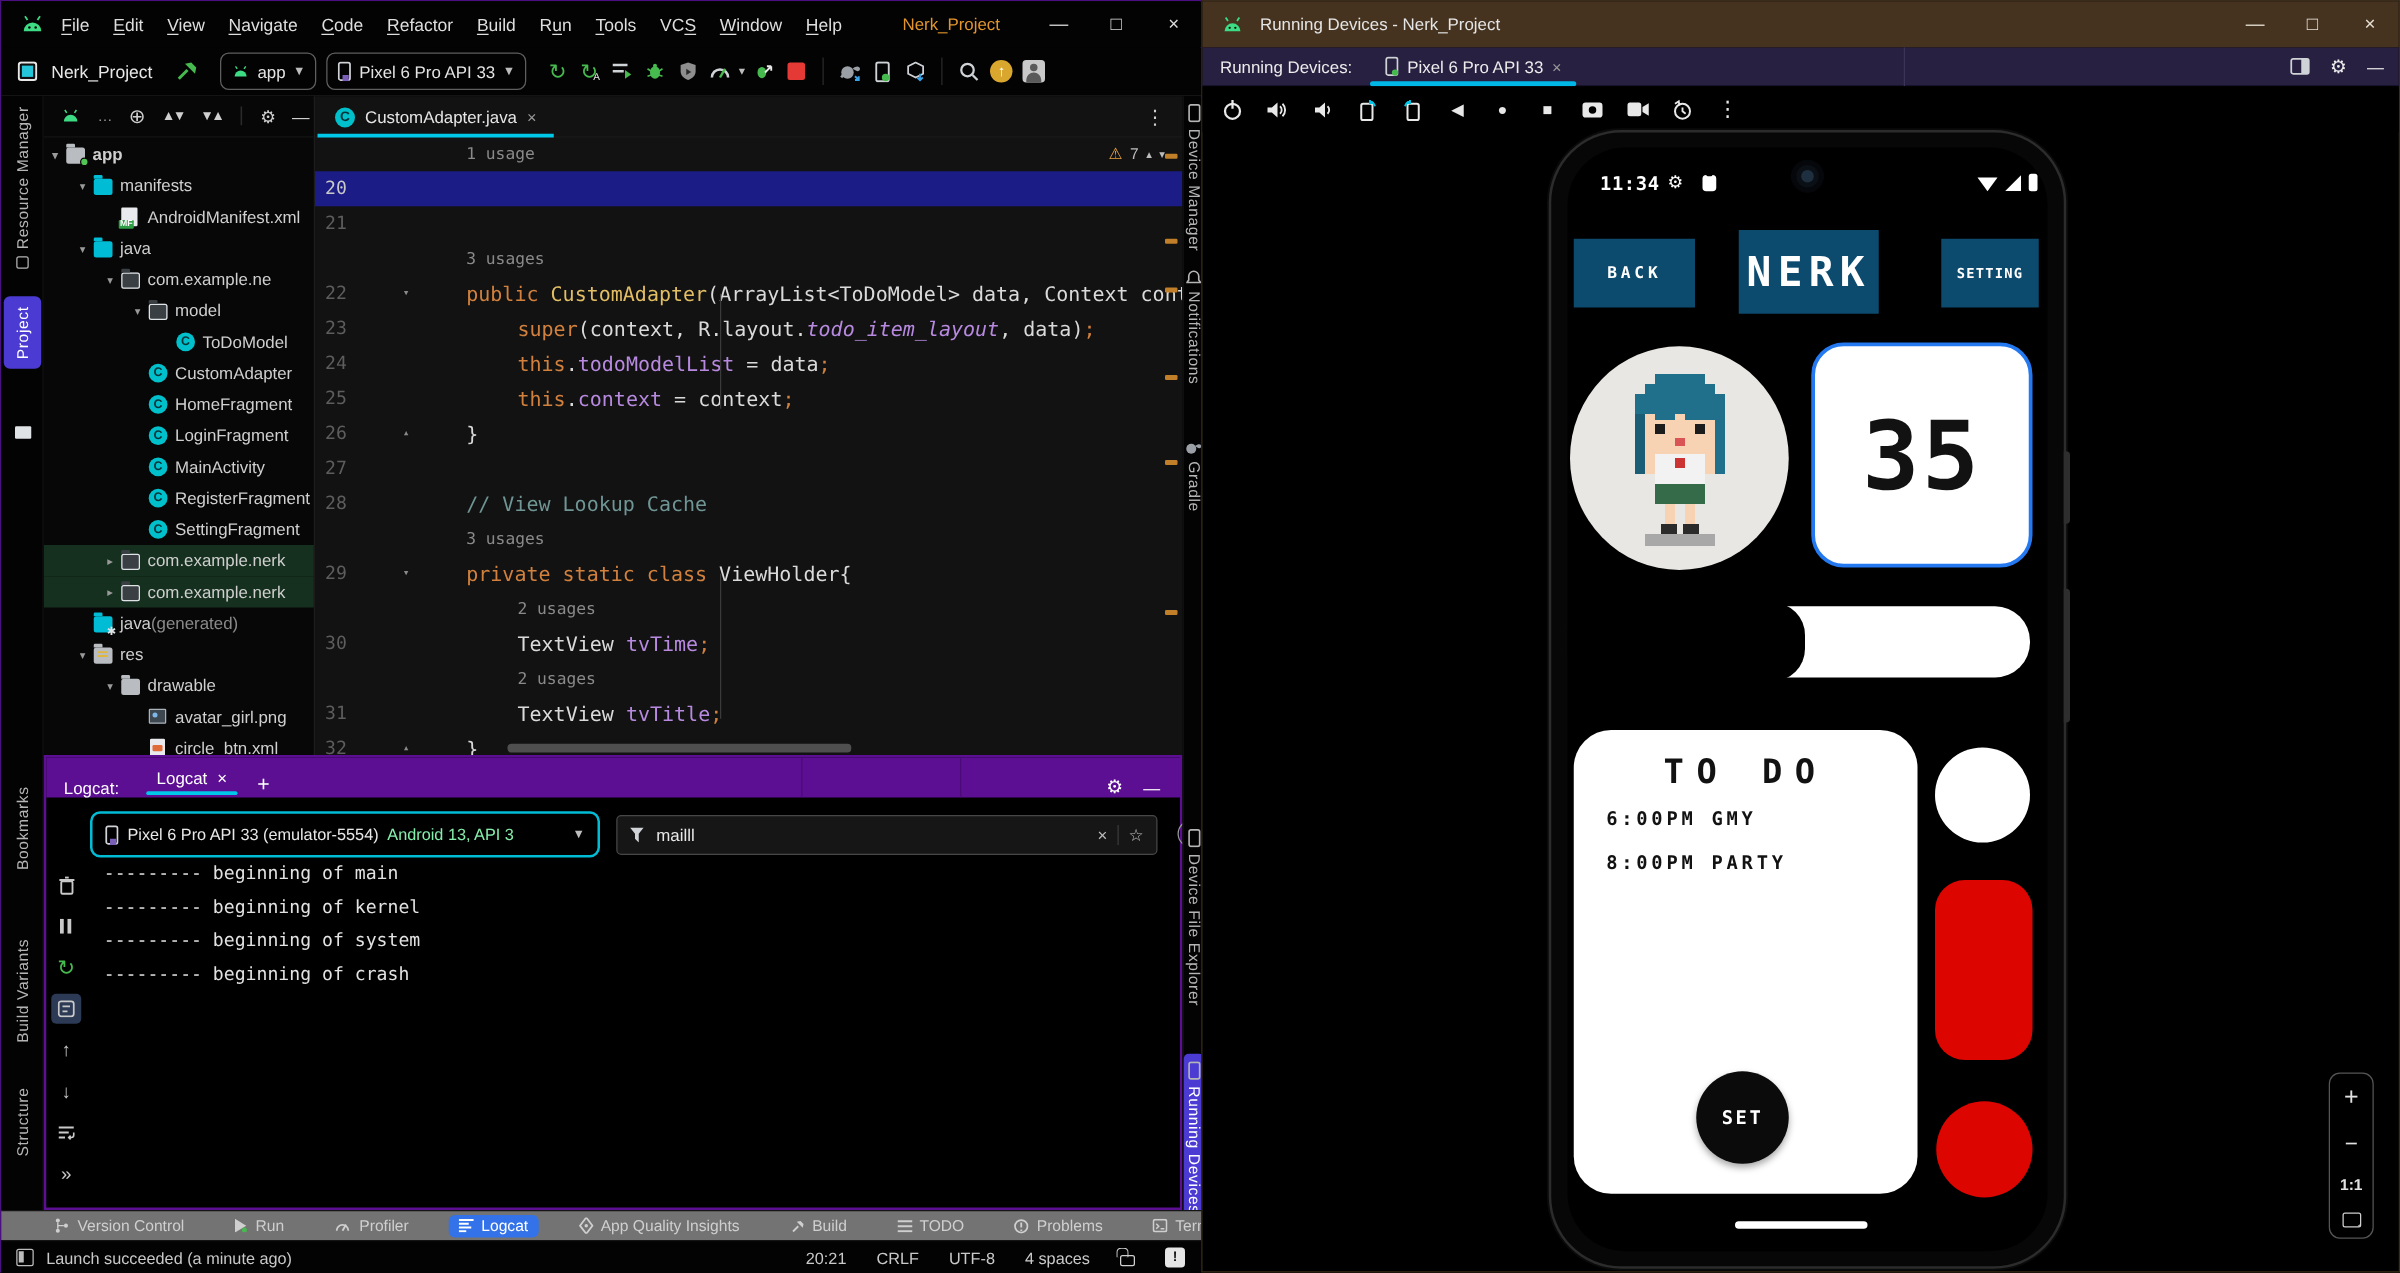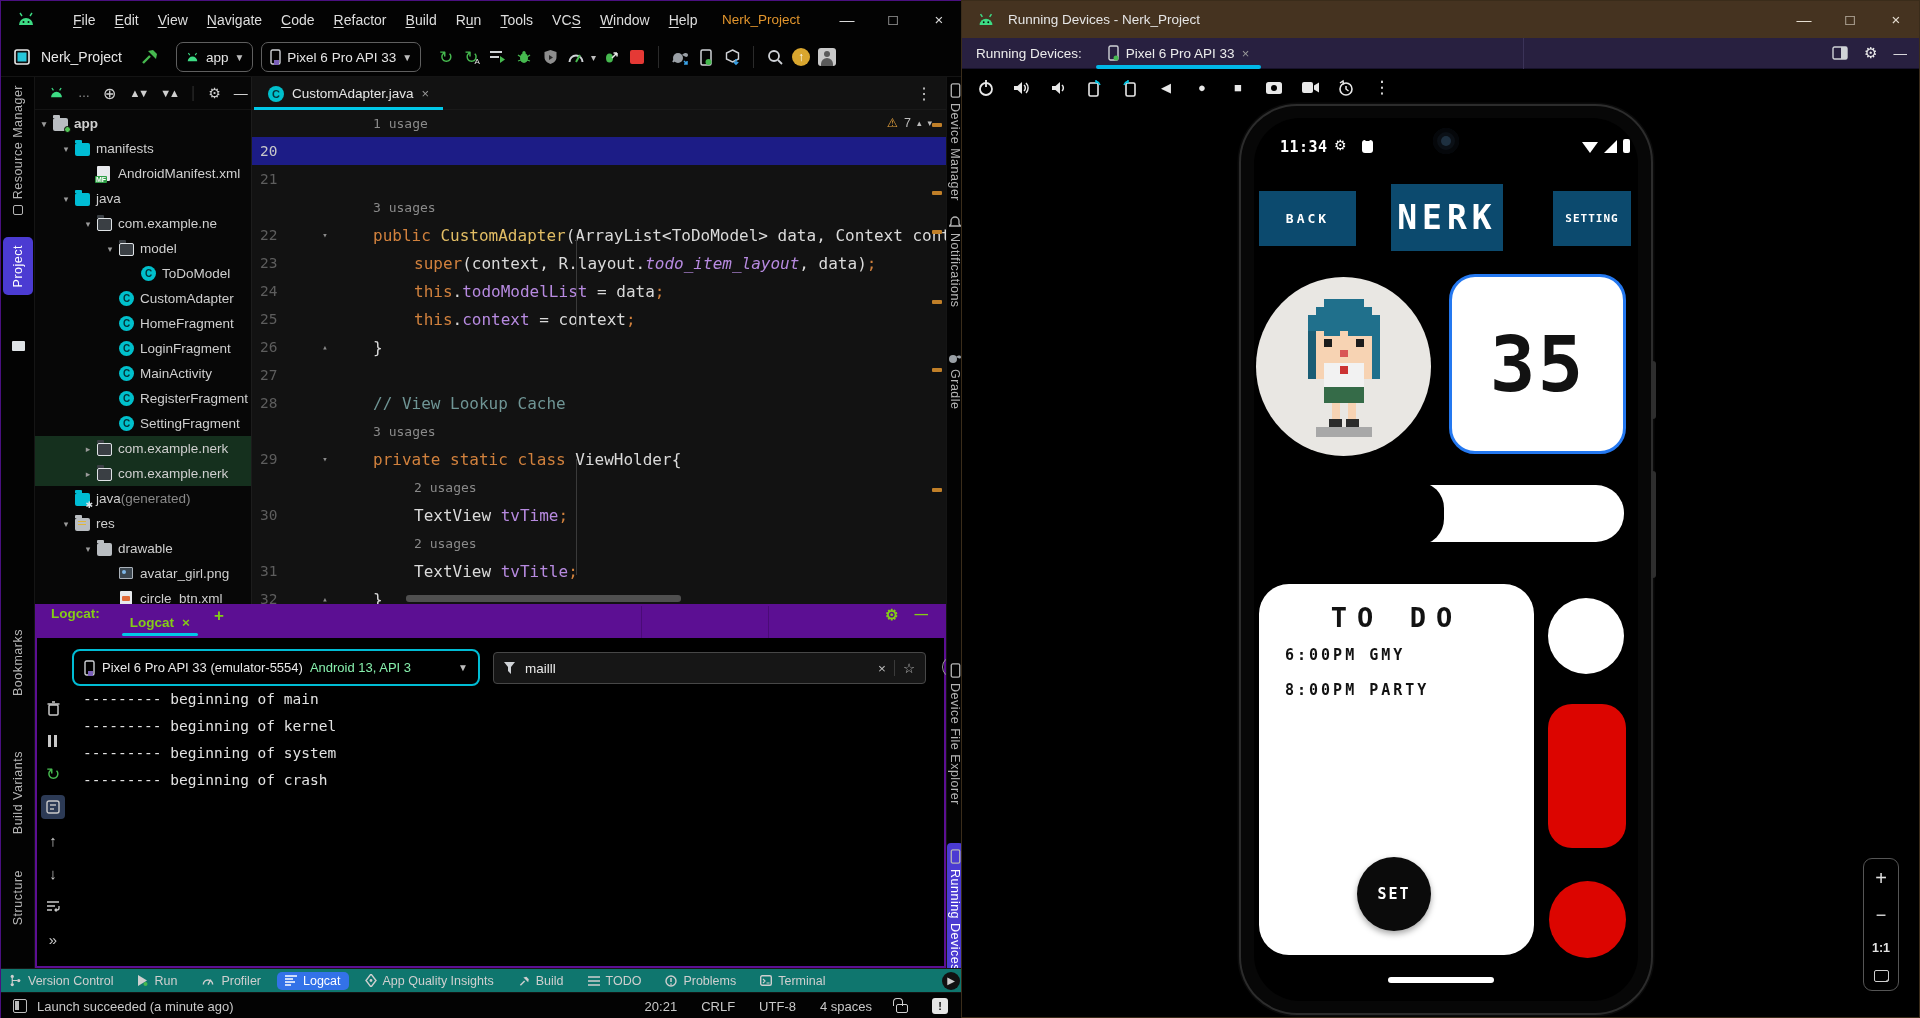--- a/index.html
+++ b/index.html
@@ -3,21 +3,21 @@
 <meta charset="utf-8">
 <style>
   * { margin:0; padding:0; box-sizing:border-box; }
   html,body { width:1920px; height:1018px; background:#000; overflow:hidden;
     font-family:"Liberation Sans", sans-serif; -webkit-font-smoothing:antialiased; }
   .abs { position:absolute; }
   
   #left-window { position:absolute; left:0; top:0; width:961px; height:1018px; background:#050505; border:1px solid #4a1080; }
   
   #menubar { position:absolute; left:0; top:0; width:961px; height:37px; background:#030303; display:flex; align-items:center; }
-  #menu-items { display:flex; gap:19px; margin-left:72px; }
+  #menu-items { display:flex; gap:19px; margin-left:48px; }
   .menu-item { color:#dedede; font-size:14px; cursor:default; }
   .menu-item u { text-decoration:underline; text-underline-offset:2px; }
   #menu-project-label { margin-left:auto; margin-right:24px; color:#e2952d; font-size:13.5px; }
   .win-controls { display:flex; }
   .win-btn { width:46px; height:36px; color:#d9d9d9; font-size:15px; display:flex; align-items:center; justify-content:center; }
   
   #main-toolbar { position:absolute; left:0; top:37px; width:961px; height:39px; background:#030303; display:flex; align-items:center; border-bottom:1px solid #141414; }
   .tb-ico { width:26px; height:26px; display:flex; align-items:center; justify-content:center; border-radius:4px; flex:none; }
   .combo { height:30px; border:1px solid #5f5f5f; border-radius:7px; display:flex; align-items:center; padding:0 8px; gap:6px; color:#e4e4e4; font-size:13.5px; flex:none; }
   .caret { color:#bdbdbd; font-size:10px; }
@@ -72,37 +72,37 @@
   .ccontent { flex:1; overflow:hidden; }
   .seg-p { color:#dadada; } .seg-k { color:#d1813d; } .seg-c { color:#e2bd64; }
   .seg-f { color:#b78ae0; } .seg-r { color:#b78ae0; font-style:italic; } .seg-s { color:#d1813d; }
   .seg-m { color:#6f9595; }
   .usage-row { font-family:"DejaVu Sans Mono", monospace; font-size:13px; color:#8a8a8a; height:28px; display:flex; align-items:center; }
   .fold-line { position:absolute; width:1px; background:#3a3a3a; left:324px; }
   #hscroll-thumb { position:absolute; left:154px; top:518px; width:275px; height:7px; background:#4f4f4f; border-radius:3px; }
   .mark { position:absolute; right:4px; width:10px; height:4px; background:#c07f28; border-radius:1px; }
   
   #logcat { position:absolute; left:34px; top:603px; width:911px; height:364px; background:#000; border:2px solid #5c0f93; }
-  #logcat-header { height:32px; background:#5c0f93; display:flex; align-items:flex-start; color:#84cc16; font-size:13.5px; position:relative;font-weight:bold; }
+  #logcat-header { height:32px; background:#5c0f93; display:flex; align-items:flex-end; color:#ffffff; font-size:13.5px; position:relative; }
   #logcat-tab { position:relative; margin-left:20px; padding:0 10px; height:32px; display:flex; align-items:center; gap:8px; }
   #logcat-tab:after { content:""; position:absolute; left:2px; right:2px; bottom:2px; height:3px; background:#00c8e8; border-radius:2px; }
   .lh-sep { position:absolute; top:0; width:1px; height:32px; background:#4a0b77; }
   #logcat-toolbar { position:absolute; left:0; top:40px; width:911px; height:42px; display:flex; align-items:center;margin-left:29px; }
   #device-combo { position:absolute; left:6px; top:3px; width:408px; height:37px; border:2px solid #00bcd4; border-radius:8px; display:flex; align-items:center; gap:7px; padding:0 10px; color:#e8e8e8; font-size:13px; white-space:nowrap; overflow:hidden; }
   .dim { color:#86efac; }
   #filter-box { position:absolute; left:427px; top:6px; width:433px; height:32px; border:1px solid #474747; border-radius:4px; background:#161616; display:flex; align-items:center; gap:8px; padding:0 10px; color:#e8e8e8; font-size:13.5px; }
   #filter-clear { margin-left:auto; color:#bdbdbd; }
   #filter-star { color:#bdbdbd; border-left:1px solid #3a3a3a; padding-left:8px; }
   #help-btn { position:absolute; left:876px; top:10px; width:22px; height:22px; border:1.5px solid #9a9a9a; border-radius:50%; color:#cfcfcf; font-size:13px; display:flex; align-items:center; justify-content:center; }
   #logcat-gutter { position:absolute; left:0; top:90px; width:32px; bottom:0; display:flex; flex-direction:column; align-items:center; }
   .lg-ico { width:24px; height:24px; margin-bottom:9px; display:flex; align-items:center; justify-content:center; color:#c9c9c9; font-size:15px; }
   .lg-sel { background:#2c3a55; border-radius:4px; }
   #log-lines { position:absolute; left:46px; top:80px; font-family:"DejaVu Sans Mono", monospace; font-size:14.5px; color:#e2e2e2; line-height:27px; white-space:pre; }
   
-  #bottom-toolbar { position:absolute; left:0; top:967px; width:961px; height:24px; background:#0f766e; border-top:1px solid #161616; display:flex; align-items:center; gap:8px; }
+  #bottom-toolbar { position:absolute; left:0; top:967px; width:961px; height:24px; background:#737373; border-top:1px solid #161616; display:flex; align-items:center; padding-left:34px; gap:24px; }
   .bb-btn { display:flex; align-items:center; gap:6px; color:#cfcfcf; font-size:12.5px; padding:2px 8px; border-radius:5px; white-space:nowrap; }
   .bb-btn.active { background:#3372e8; color:#fff; }
   #bb-more { margin-left:auto; margin-right:2px; width:18px; height:18px; border-radius:50%; background:#111; color:#cfcfcf; font-size:10px; display:flex; align-items:center; justify-content:center; }
   #statusbar { position:absolute; left:0; top:991px; width:961px; height:27px; background:#030303; border-top:1px solid #141414; display:flex; align-items:center; color:#c9c9c9; font-size:13px; }
   #status-right { margin-left:auto; display:flex; gap:24px; margin-right:14px; align-items:center; }
   .sicon-window { width:14px; height:14px; border:1.5px solid #bdbdbd; border-radius:2px; margin:0 10px 0 12px; position:relative; }
   .sicon-window:after { content:""; position:absolute; left:1px; top:1px; width:4px; height:9px; background:#bdbdbd; }
   .lock-open { width:12px; height:9px; border:1.5px solid #d0d0d0; border-radius:2px; position:relative; margin-top:5px; }
   .lock-open:before { content:""; position:absolute; left:-4px; top:-7px; width:8px; height:7px; border:1.5px solid #d0d0d0; border-bottom:none; border-radius:4px 4px 0 0; }
   .notif-ico { width:16px; height:16px; background:#e6e6e6; border-radius:3px; color:#111; font-weight:bold; font-size:11px; text-align:center; line-height:16px; }

